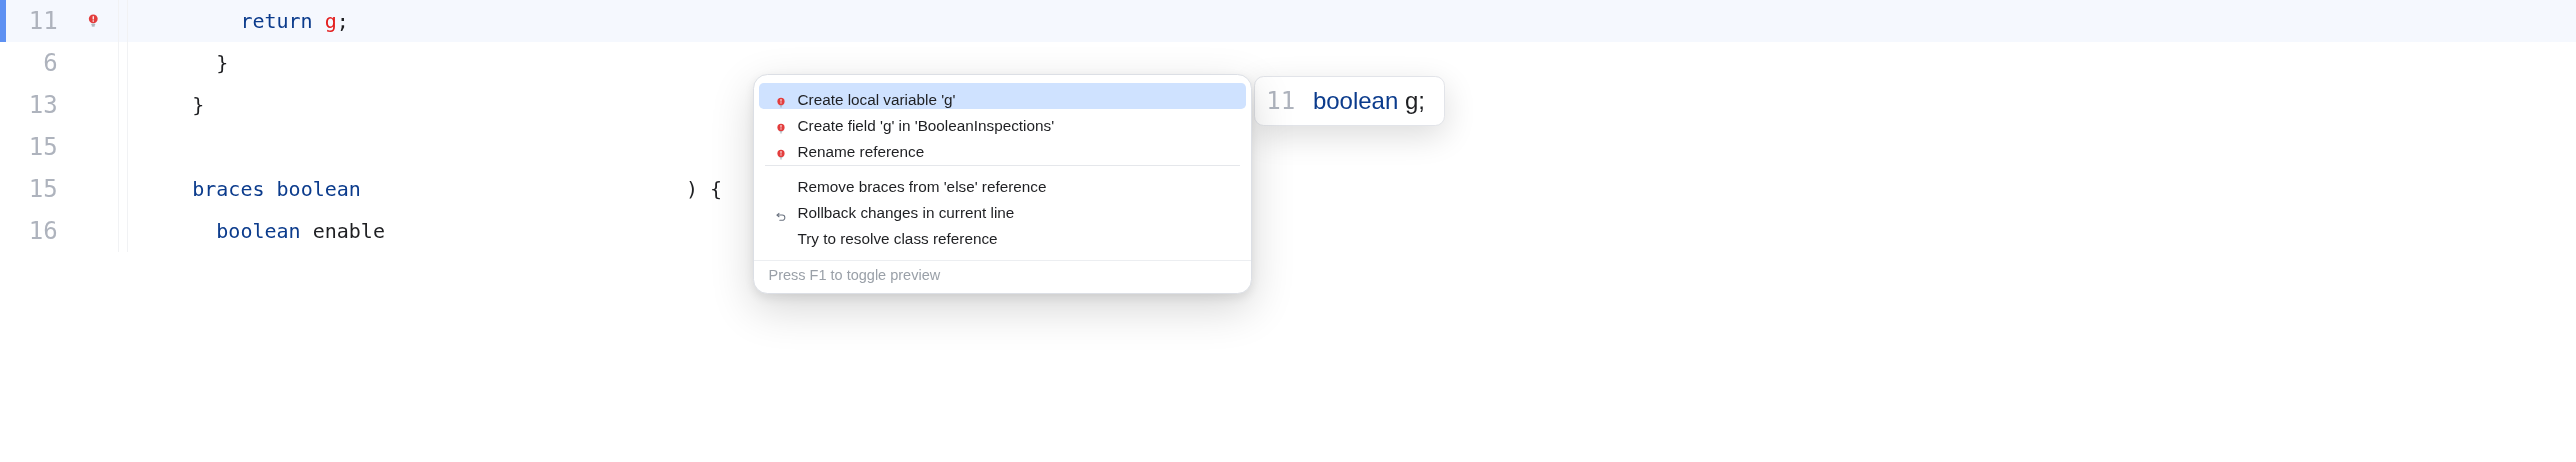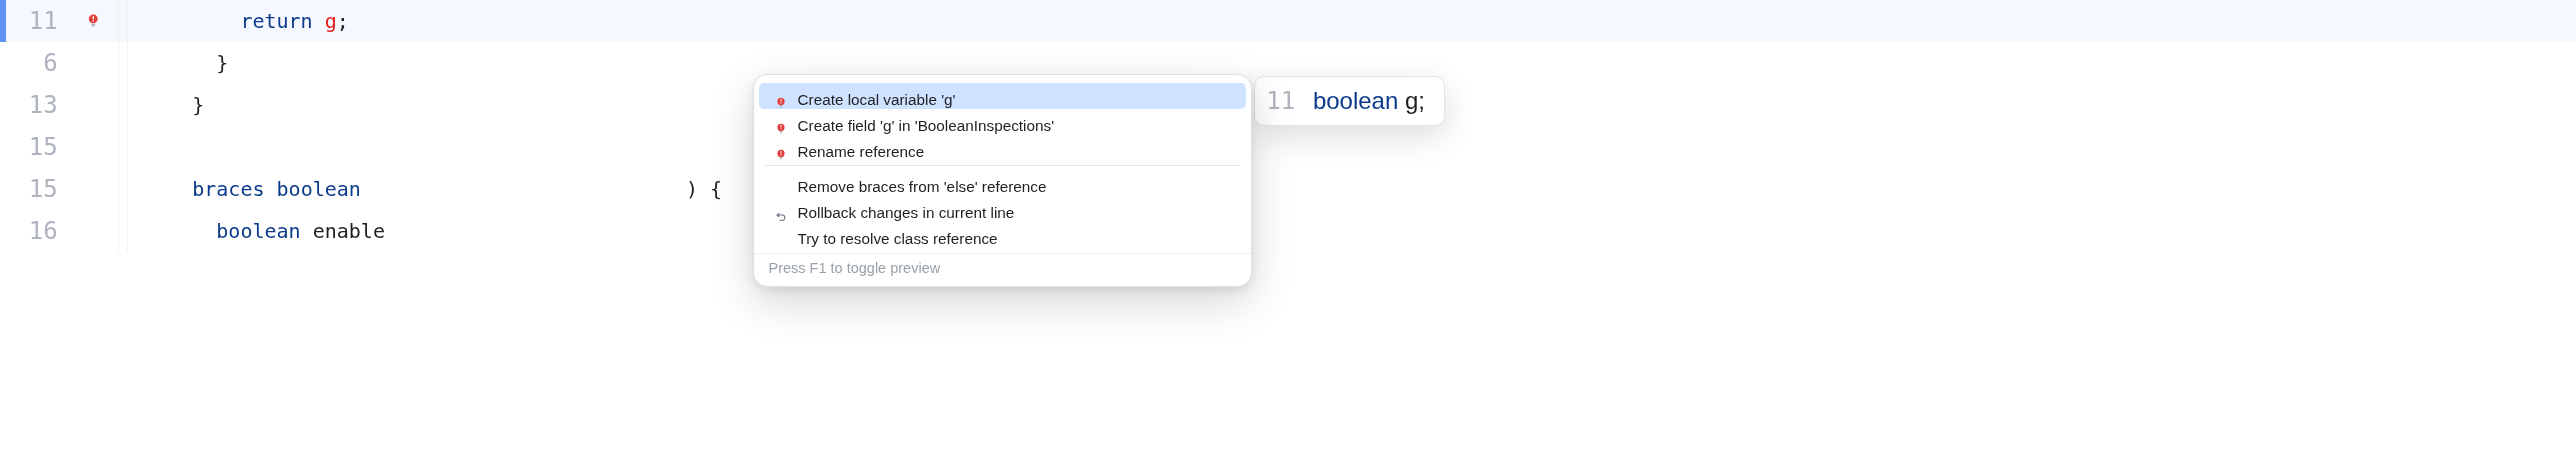--- a/index.html
+++ b/index.html
@@ -112,21 +112,21 @@
     .popup-sep {
       height: 0.8px;
       background: #e5e7eb;
       margin: 4px 11.3px;
     }
     .popup-footer {
       font-size: 14.5px;
       color: #9aa0a8;
       padding: 6.4px 14.5px 8px 14.5px;
       border-top: 0.8px solid #eceef1;
-      margin-top: 5px;
+      margin-top: 12px;
     }
     .popup-item .icon-slot {
       width: 14.5px;
       display: flex;
       justify-content: center;
     }
 
     
     .preview {
       position: absolute;

